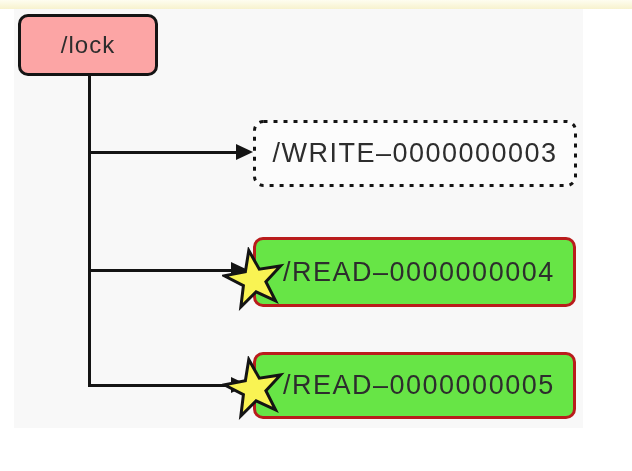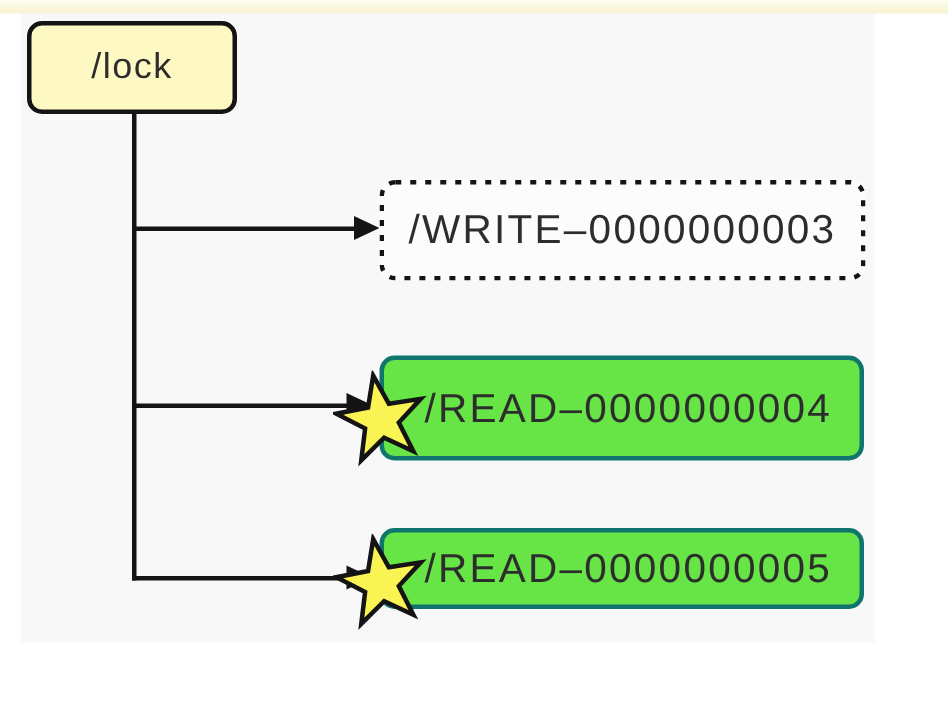--- a/index.html
+++ b/index.html
@@ -15,36 +15,36 @@
   .panel{
     position:absolute;left:14px;top:9px;width:569px;height:419px;
     background:#f8f8f8;
   }
   .node{
     position:absolute;display:flex;align-items:center;justify-content:center;
     color:#2d2d2d;box-sizing:border-box;
   }
   .node-lock{
     left:18px;top:14px;width:140px;height:62px;
-    background:#fef9c3;border:3px solid #141414;border-radius:10px;
+    background:#fca5a5;border:3px solid #141414;border-radius:10px;
     font-size:24px;letter-spacing:1px;
   }
   .node-write{
     left:253px;top:120px;width:324px;height:67px;
     background:#fcfcfc;border-radius:9px;
     font-size:27px;letter-spacing:1.5px;
   }
   .node-write svg.dash-border{position:absolute;left:0;top:0;pointer-events:none;}
   .node-read{
-    background:#67e546;border:3px solid #0f766e;border-radius:10px;
+    background:#67e546;border:3px solid #b91c1c;border-radius:10px;
     font-size:27px;letter-spacing:1.5px;justify-content:flex-start;
     padding-left:27px;
   }
   .node-read1{left:253px;top:237px;width:323px;height:70px;}
-  .node-read2{left:253px;top:352px;width:323px;height:54px;}
+  .node-read2{left:253px;top:352px;width:323px;height:67px;}
   .vline{
     position:absolute;left:88px;top:75px;width:3px;height:312px;background:#141414;
   }
   .branch{position:absolute;left:88px;height:3px;background:#141414;}
   .branch-1{top:151px;width:149px;}
   .branch-2{top:269px;width:147px;}
   .branch-3{top:384px;width:147px;}
   .arrowhead{
     position:absolute;width:0;height:0;
     border-top:8px solid transparent;border-bottom:8px solid transparent;

